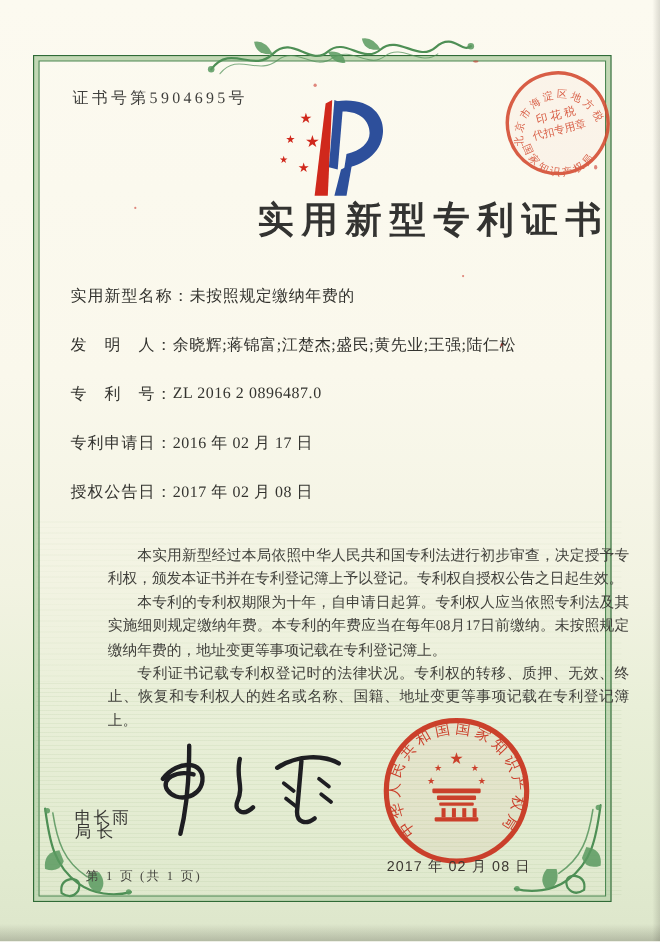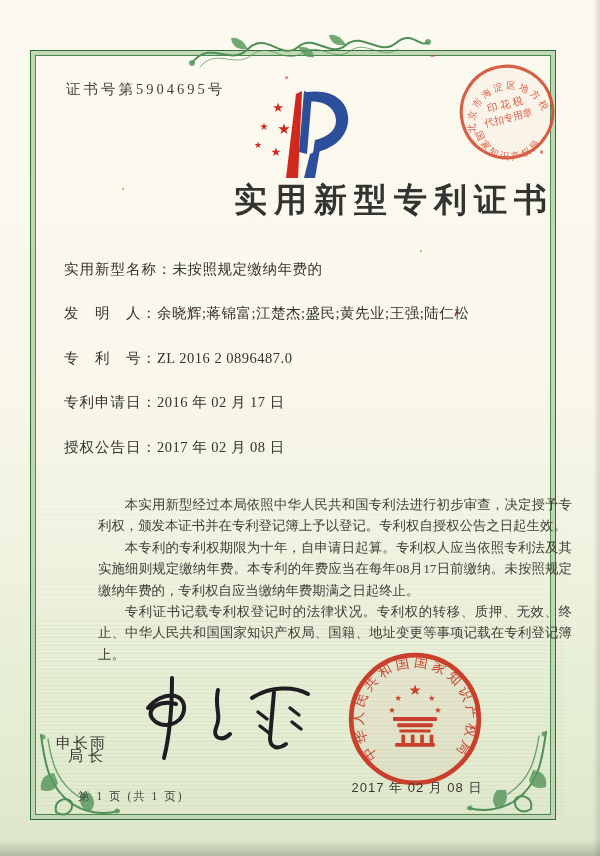--- a/index.html
+++ b/index.html
@@ -31,21 +31,21 @@
   .cert-no{left:66px;top:80px;font-size:14.5px;letter-spacing:3px;color:#3f3f3c;}
   .logo{left:240px;top:90px;}
   .title{left:30px;top:178px;width:524px;text-align:right;font-size:33px;font-weight:bold;letter-spacing:7px;color:#333331;}
   .fields{left:64px;top:247px;width:450px;}
   .field-row{display:flex;align-items:center;height:44.5px;font-size:14.5px;color:#33332f;}
   .field-label{white-space:pre;letter-spacing:1px;}
   .field-value{letter-spacing:0.5px;}
   .paras{left:62px;top:494px;width:474px;font-size:13.4px;line-height:21.4px;color:#41413c;text-align:justify;margin-left:36px;}
   .paras p{margin:0;text-indent:2em;}
   .director-label{left:68px;top:699px;font-size:15px;letter-spacing:5px;color:#383834;margin-top:48px;}
-  .director-name{left:56px;top:734px;font-size:15px;letter-spacing:2px;color:#383834;font-family:Liberation Mono, monospace;}
+  .director-name{left:68px;top:734px;font-size:15px;letter-spacing:2px;color:#383834;font-family:Liberation Mono, monospace;}
   .signature{left:132px;top:672px;}
   .hidden-label{font-size:0;line-height:0;display:block;height:0;overflow:hidden;}
   .seal-main{left:347px;top:651px;opacity:.93;}
   .seal-date{left:332px;top:779px;width:170px;text-align:center;font-size:13px;letter-spacing:1px;color:#3c3832;font-family:"Liberation Sans","DejaVu Sans",sans-serif;}
   .footer{left:30px;top:789px;width:524px;text-align:left;font-size:11.5px;letter-spacing:2px;color:#45453f;padding-left:48px;}
   .seal-tax{left:455px;top:60px;transform:rotate(-14deg);opacity:.88;}
   .orn-top{left:188px;top:33px;}
   .orn-bl{left:31px;top:731px;}
   .orn-br{left:464px;top:728px;transform:scaleX(-1);}
   .speck{border-radius:50%;background:rgba(200,40,30,0.55);}
@@ -137,22 +137,22 @@
       <span class="field-value">2016 年 02 月 17 日</span>
     </div>
     <div class="field-row">
       <span class="field-label">授权公告日：</span>
       <span class="field-value">2017 年 02 月 08 日</span>
     </div>
   </div>
 
   <div class="abs paras">
     <p>本实用新型经过本局依照中华人民共和国专利法进行初步审查，决定授予专利权，颁发本证书并在专利登记簿上予以登记。专利权自授权公告之日起生效。</p>
-    <p>本专利的专利权期限为十年，自申请日起算。专利权人应当依照专利法及其实施细则规定缴纳年费。本专利的年费应当在每年08月17日前缴纳。未按照规定缴纳年费的，专利权自应当缴纳年费期满之日起终止。</p>
-    <p>专利证书记载专利权登记时的法律状况。专利权的转移、质押、无效、终止、中华人民共和国国家知识产权局、国籍、地址变更等事项记载在专利登记簿上。</p>
+    <p>本专利的专利权期限为十年，自申请日起算。专利权人应当依照专利法及其实施细则规定缴纳年费。本专利的年费应当在每年08月17日前缴纳。未按照规定缴纳年费的，地址变更等事项记载在专利登记簿上。</p>
+    <p>专利证书记载专利权登记时的法律状况。专利权的转移、质押、无效、终止、恢复和专利权人的姓名或名称、国籍、地址变更等事项记载在专利登记簿上。</p>
   </div>
 
   <div class="abs director-label">局长</div>
   <div class="abs director-name">申长雨</div>
 
   <svg class="abs signature" width="190" height="96" viewBox="0 0 190 96">
     <g fill="none" stroke="#1e1e22" stroke-width="4" stroke-linecap="round" stroke-linejoin="round">
       <path d="M16,36 C30,18 54,20 52,38 C50,54 28,58 20,46 C14,36 28,28 44,32"></path>
       <path d="M40,6 C40,28 38,62 32,86"></path>
       <path d="M86,18 C82,36 90,42 84,56 C80,66 90,70 98,62"></path>

